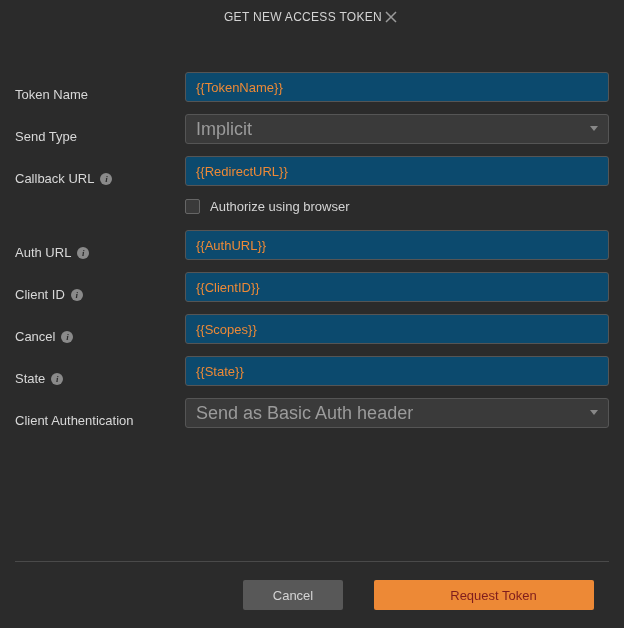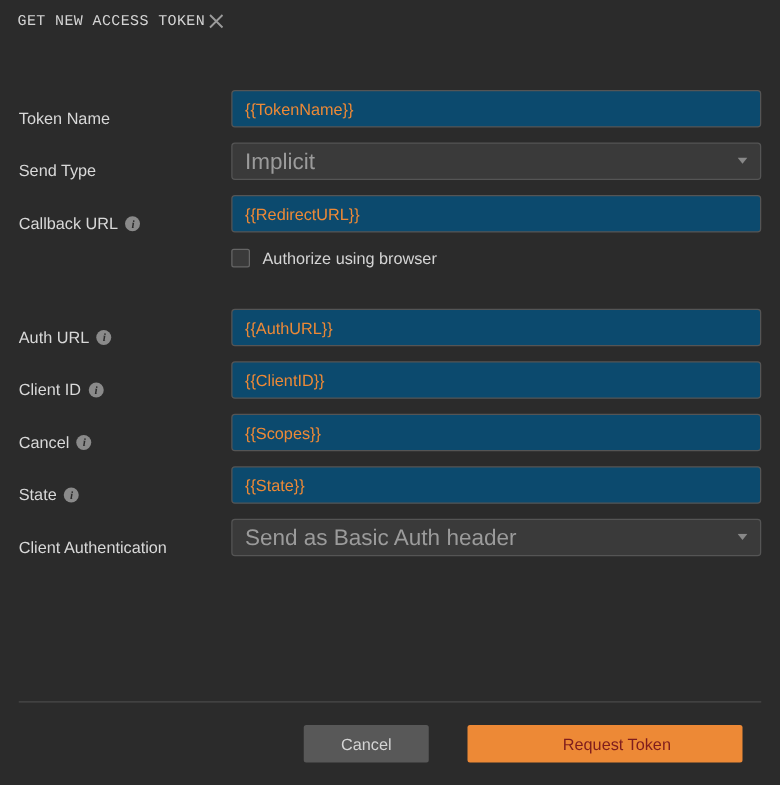--- a/index.html
+++ b/index.html
@@ -17,24 +17,23 @@
       overflow: hidden;
     }
     .dialog {
       width: 100%;
       height: 100%;
       display: flex;
       flex-direction: column;
     }
     .header {
       display: flex;
-      justify-content: flex-start;
+      justify-content: center;
       align-items: center;
       padding: 8px 14px 6px 14px;
-      font-family: Liberation Mono, monospace;
     }
     .title {
       font-size: 12px;
       letter-spacing: 0.3px;
       color: #d4d4d4;
     }
     .close-btn {
       cursor: pointer;
       color: #9b9b9b;
       width: 18px;
@@ -120,21 +119,21 @@
       color: #888;
     }
     .select-arrow svg {
       width: 8px;
       height: 6px;
     }
     .checkbox-row {
       display: flex;
       align-items: flex-end;
       margin-left: 170px;
-      margin-bottom: 33px;
+      margin-bottom: 16px;
       gap: 10px;
     }
     .checkbox {
       width: 15px;
       height: 15px;
       background: #3a3a3a;
       border: 1px solid #666;
       border-radius: 2px;
       cursor: pointer;
     }

